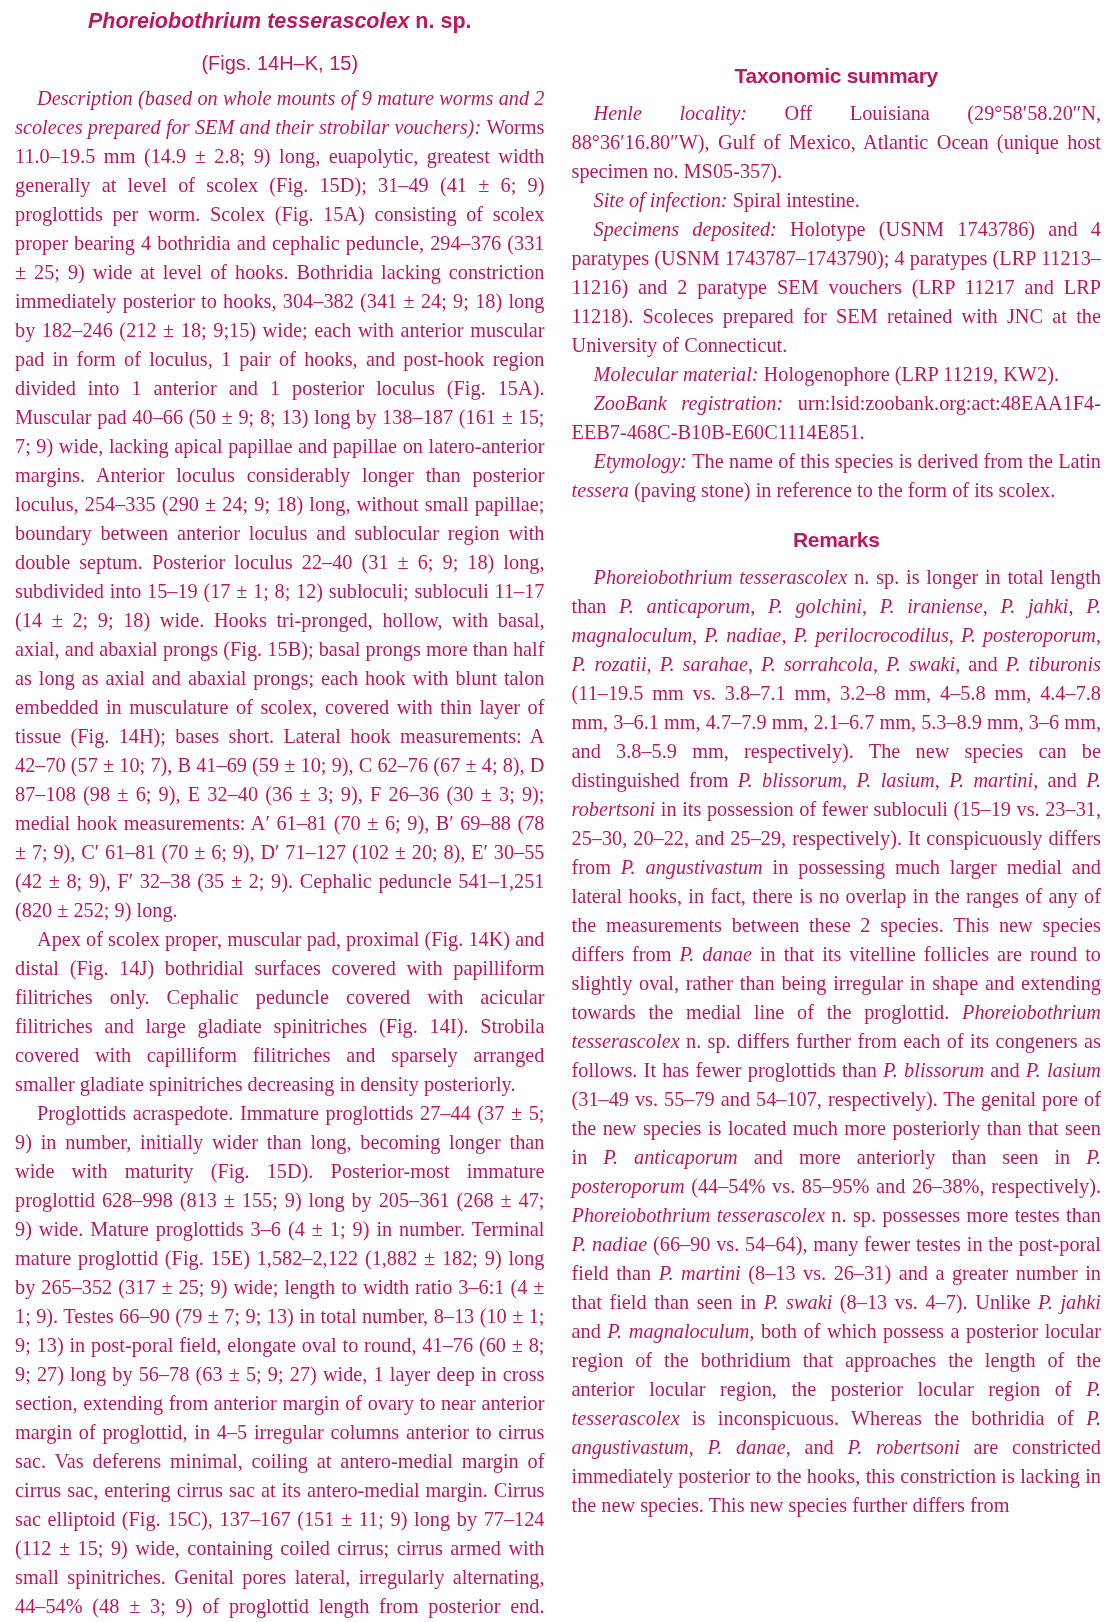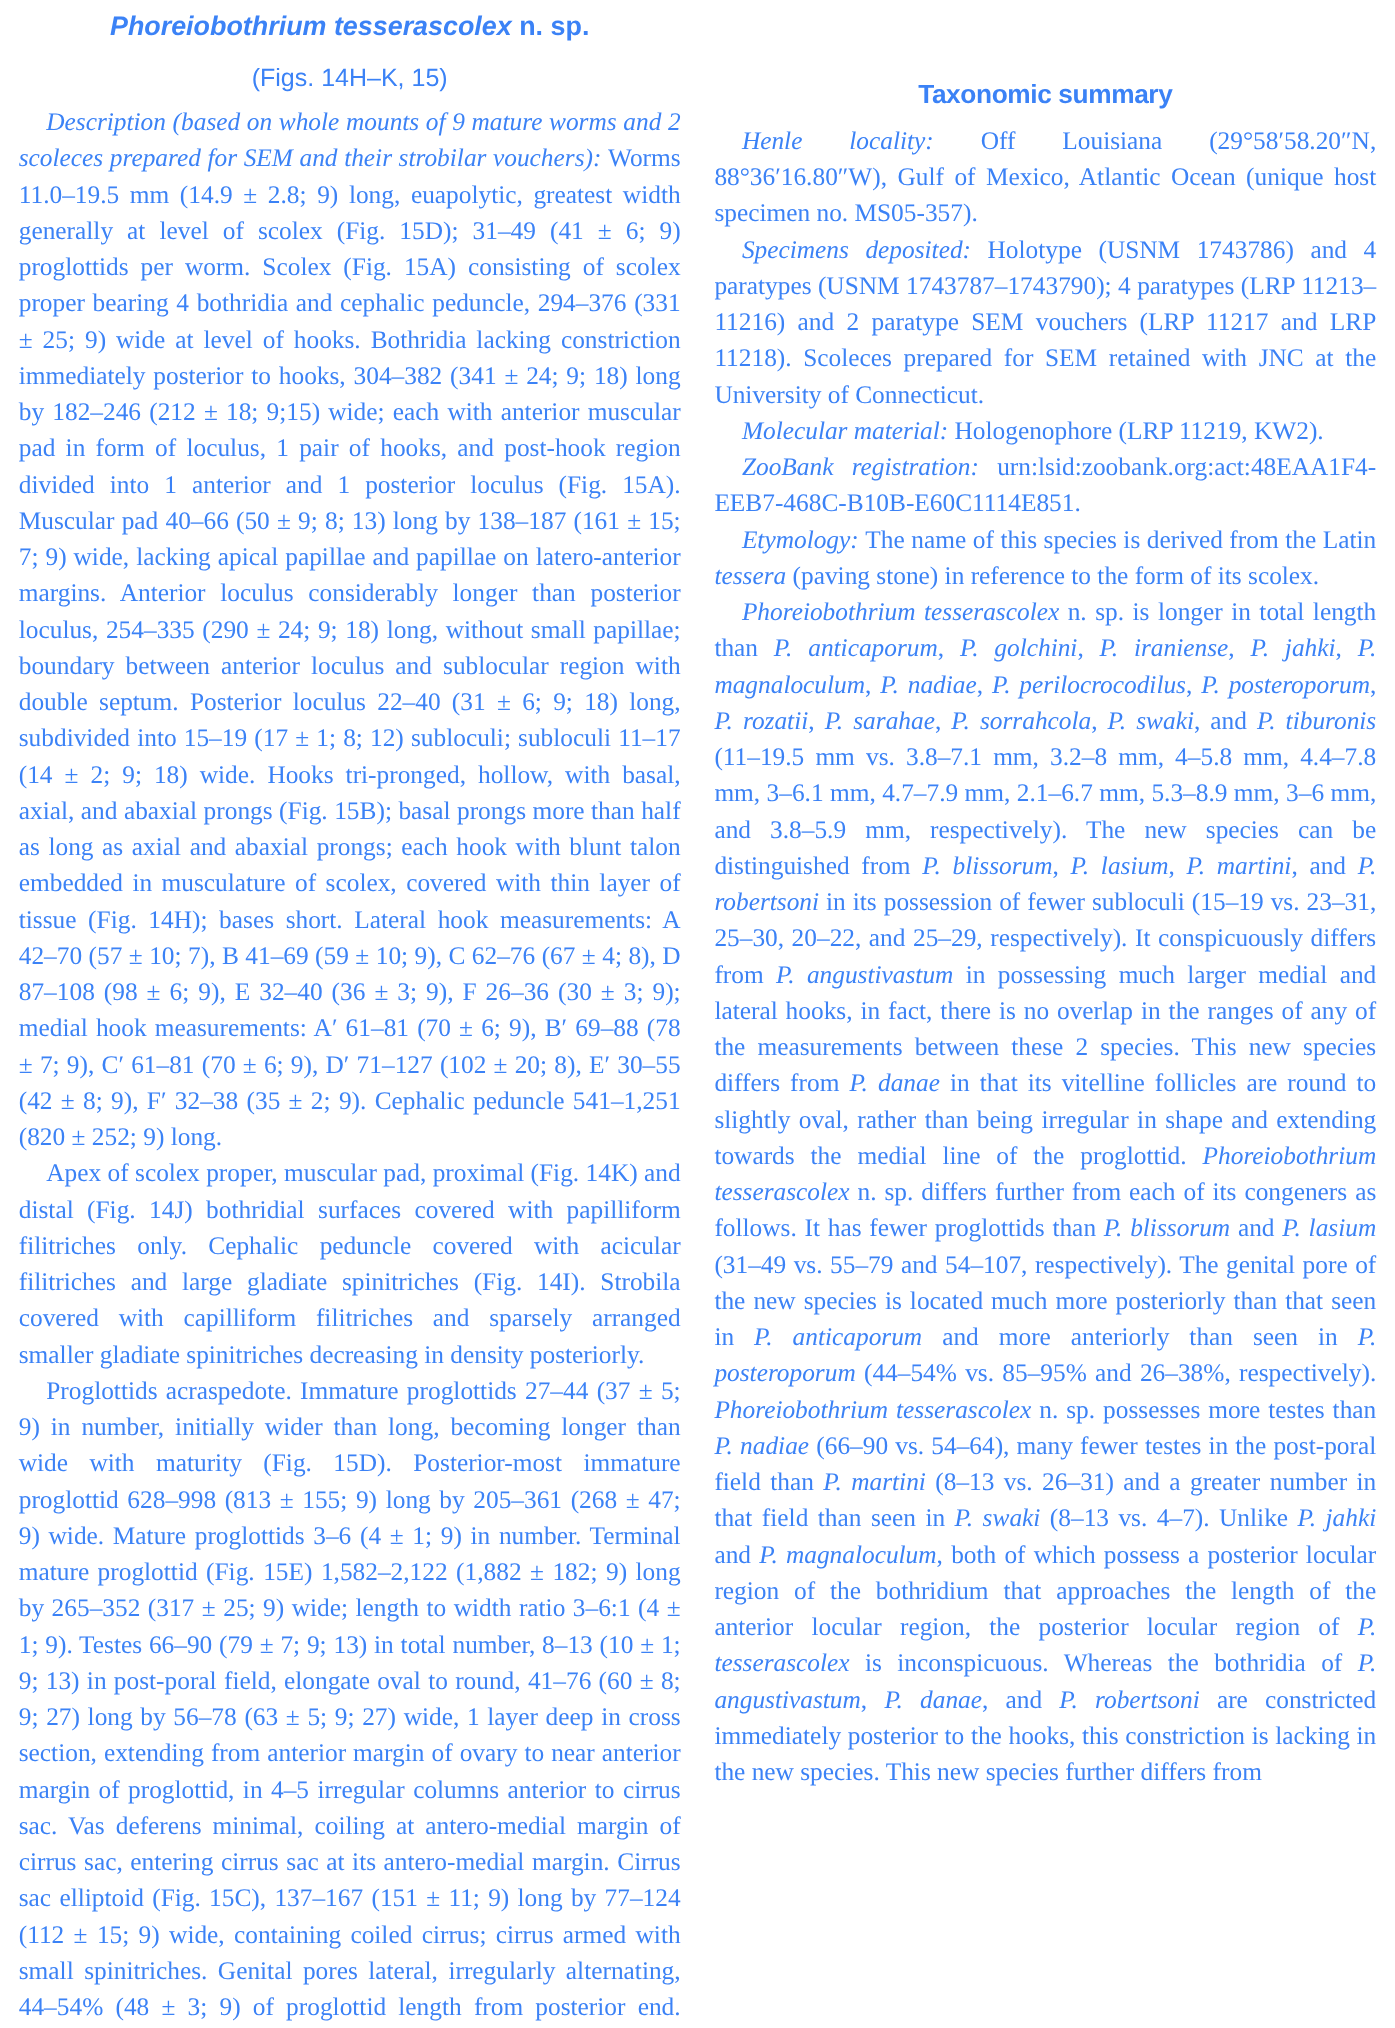--- a/index.html
+++ b/index.html
@@ -1,21 +1,21 @@
 <!DOCTYPE html>
 <html lang="en"><head>
 <meta charset="utf-8">
 <style>
   html, body { margin: 0; padding: 0; background: #ffffff; }
   .page {
     width: 1116px;
     height: 1622px;
     box-sizing: border-box;
     background: #ffffff;
-    color: #3b82f6;
+    color: #be185d;
     padding: 8px 15px 0 15px;
     overflow: hidden;
     font-family: "Liberation Serif", serif;
     font-size: 20.3px;
     line-height: 29px;
     text-align: justify;
     hyphens: auto;
     -webkit-hyphens: auto;
   }
   .columns { display: flex; gap: 27px; }
@@ -61,27 +61,29 @@
           <p class="para"><span>Apex of scolex proper, muscular pad, proximal (Fig. 14K) and distal (Fig. 14J) bothridial surfaces covered with papilliform filitriches only. Cephalic peduncle covered with acicular filitriches and large gladiate spinitriches (Fig. 14I). Strobila covered with capilliform filitriches and sparsely arranged smaller gladiate spinitriches decreasing in density posteriorly.</span></p>
           <p class="para"><span>Proglottids acraspedote. Immature proglottids 27–44 (37 ± 5; 9) in number, initially wider than long, becoming longer than wide with maturity (Fig. 15D). Posterior-most immature proglottid 628–998 (813 ± 155; 9) long by 205–361 (268 ± 47; 9) wide. Mature proglottids 3–6 (4 ± 1; 9) in number. Terminal mature proglottid (Fig. 15E) 1,582–2,122 (1,882 ± 182; 9) long by 265–352 (317 ± 25; 9) wide; length to width ratio 3–6:1 (4 ± 1; 9). Testes 66–90 (79 ± 7; 9; 13) in total number, 8–13 (10 ± 1; 9; 13) in post-poral field, elongate oval to round, 41–76 (60 ± 8; 9; 27) long by 56–78 (63 ± 5; 9; 27) wide, 1 layer deep in cross section, extending from anterior margin of ovary to near anterior margin of proglottid, in 4–5 irregular columns anterior to cirrus sac. Vas deferens minimal, coiling at antero-medial margin of cirrus sac, entering cirrus sac at its antero-medial margin. Cirrus sac elliptoid (Fig. 15C), 137–167 (151 ± 11; 9) long by 77–124 (112 ± 15; 9) wide, containing coiled cirrus; cirrus armed with small spinitriches. Genital pores lateral, irregularly alternating, 44–54% (48 ± 3; 9) of proglottid length from posterior end. Vagina weakly sinuous, extending along midline of proglottid from ootype region to anterior margin of cirrus sac, then laterally along anterior margin of cirrus sac, opening into common genital atrium anterior to cirrus sac. Ovary at posterior margin of proglottid, symmetrical, inverted-A shaped in frontal view, bi-lobed in cross section, lobulated, 343–606 (479 ± 81; 9) long by 175–239 (211 ± 23; 9) wide. Mehlis’ gland posterior to ovarian isthmus. Vitelline follicles round to slightly oval, in 2 lateral bands; each band consisting of 1 dorsal and 1 ventral column of follicles, extending from posterior margin of proglottid to anterior margin of testicular field, interrupted dorsally and ventrally by terminal genitalia, uninterrupted by ovary. Uterus saccate, medioventral, extending from ootype, stopping short of anterior margin of testicular field. Excretory ducts in 2 lateral pairs. Gravid proglottids and eggs not observed.</span></p>
         </div>
     </div>
 
     <div class="col col-right">
       <div class="section section-taxonomic-summary">
         <h2 class="section-heading">Taxonomic summary</h2>
         <div class="paras">
             <p class="para"><span class="it">Henle locality: </span><span>Off Louisiana (29°58′58.20″N, 88°36′16.80″W), Gulf of Mexico, Atlantic Ocean (unique host specimen no. MS05-357).</span></p>
+            <p class="para"><span class="it">Site of infection: </span><span>Spiral intestine.</span></p>
             <p class="para"><span class="it">Specimens deposited: </span><span>Holotype (USNM 1743786) and 4 paratypes (USNM 1743787–1743790); 4 paratypes (LRP 11213–11216) and 2 paratype SEM vouchers (LRP 11217 and LRP 11218). Scoleces prepared for SEM retained with JNC at the University of Connecticut.</span></p>
             <p class="para"><span class="it">Molecular material: </span><span>Hologenophore (LRP 11219, KW2).</span></p>
             <p class="para"><span class="it">ZooBank registration: </span><span>urn:lsid:zoobank.org:act:48EAA1F4-EEB7-468C-B10B-E60C1114E851.</span></p>
             <p class="para"><span class="it">Etymology: </span><span>The name of this species is derived from the Latin </span><span class="it">tessera</span><span> (paving stone) in reference to the form of its scolex.</span></p>
           </div>
       </div>
       <div class="section section-remarks">
+        <h2 class="section-heading">Remarks</h2>
         <div class="paras">
             <p class="para"><span class="it">Phoreiobothrium tesserascolex</span><span> n. sp. is longer in total length than </span><span class="it">P. anticaporum</span><span>, </span><span class="it">P. golchini</span><span>, </span><span class="it">P. iraniense</span><span>, </span><span class="it">P. jahki</span><span>, </span><span class="it">P. magnaloculum</span><span>, </span><span class="it">P. nadiae</span><span>, </span><span class="it">P. perilocrocodilus</span><span>, </span><span class="it">P. posteroporum</span><span>, </span><span class="it">P. rozatii</span><span>, </span><span class="it">P. sarahae</span><span>, </span><span class="it">P. sorrahcola</span><span>, </span><span class="it">P. swaki</span><span>, and </span><span class="it">P. tiburonis</span><span> (11–19.5 mm vs. 3.8–7.1 mm, 3.2–8 mm, 4–5.8 mm, 4.4–7.8 mm, 3–6.1 mm, 4.7–7.9 mm, 2.1–6.7 mm, 5.3–8.9 mm, 3–6 mm, and 3.8–5.9 mm, respectively). The new species can be distinguished from </span><span class="it">P. blissorum</span><span>, </span><span class="it">P. lasium</span><span>, </span><span class="it">P. martini</span><span>, and </span><span class="it">P. robertsoni</span><span> in its possession of fewer subloculi (15–19 vs. 23–31, 25–30, 20–22, and 25–29, respectively). It conspicuously differs from </span><span class="it">P. angustivastum</span><span> in possessing much larger medial and lateral hooks, in fact, there is no overlap in the ranges of any of the measurements between these 2 species. This new species differs from </span><span class="it">P. danae</span><span> in that its vitelline follicles are round to slightly oval, rather than being irregular in shape and extending towards the medial line of the proglottid. </span><span class="it">Phoreiobothrium tesserascolex</span><span> n. sp. differs further from each of its congeners as follows. It has fewer proglottids than </span><span class="it">P. blissorum</span><span> and </span><span class="it">P. lasium</span><span> (31–49 vs. 55–79 and 54–107, respectively). The genital pore of the new species is located much more posteriorly than that seen in </span><span class="it">P. anticaporum</span><span> and more anteriorly than seen in </span><span class="it">P. posteroporum</span><span> (44–54% vs. 85–95% and 26–38%, respectively). </span><span class="it">Phoreiobothrium tesserascolex</span><span> n. sp. possesses more testes than </span><span class="it">P. nadiae</span><span> (66–90 vs. 54–64), many fewer testes in the post-poral field than </span><span class="it">P. martini</span><span> (8–13 vs. 26–31) and a greater number in that field than seen in </span><span class="it">P. swaki</span><span> (8–13 vs. 4–7). Unlike </span><span class="it">P. jahki</span><span> and </span><span class="it">P. magnaloculum</span><span>, both of which possess a posterior locular region of the bothridium that approaches the length of the anterior locular region, the posterior locular region of </span><span class="it">P. tesserascolex</span><span> is inconspicuous. Whereas the bothridia of </span><span class="it">P. angustivastum</span><span>, </span><span class="it">P. danae</span><span>, and </span><span class="it">P. robertsoni</span><span> are constricted immediately posterior to the hooks, this constriction is lacking in the new species. This new species further differs from </span></p>
           </div>
       </div>
     </div>
 
   </div>
 </div>
 
 </body></html>

